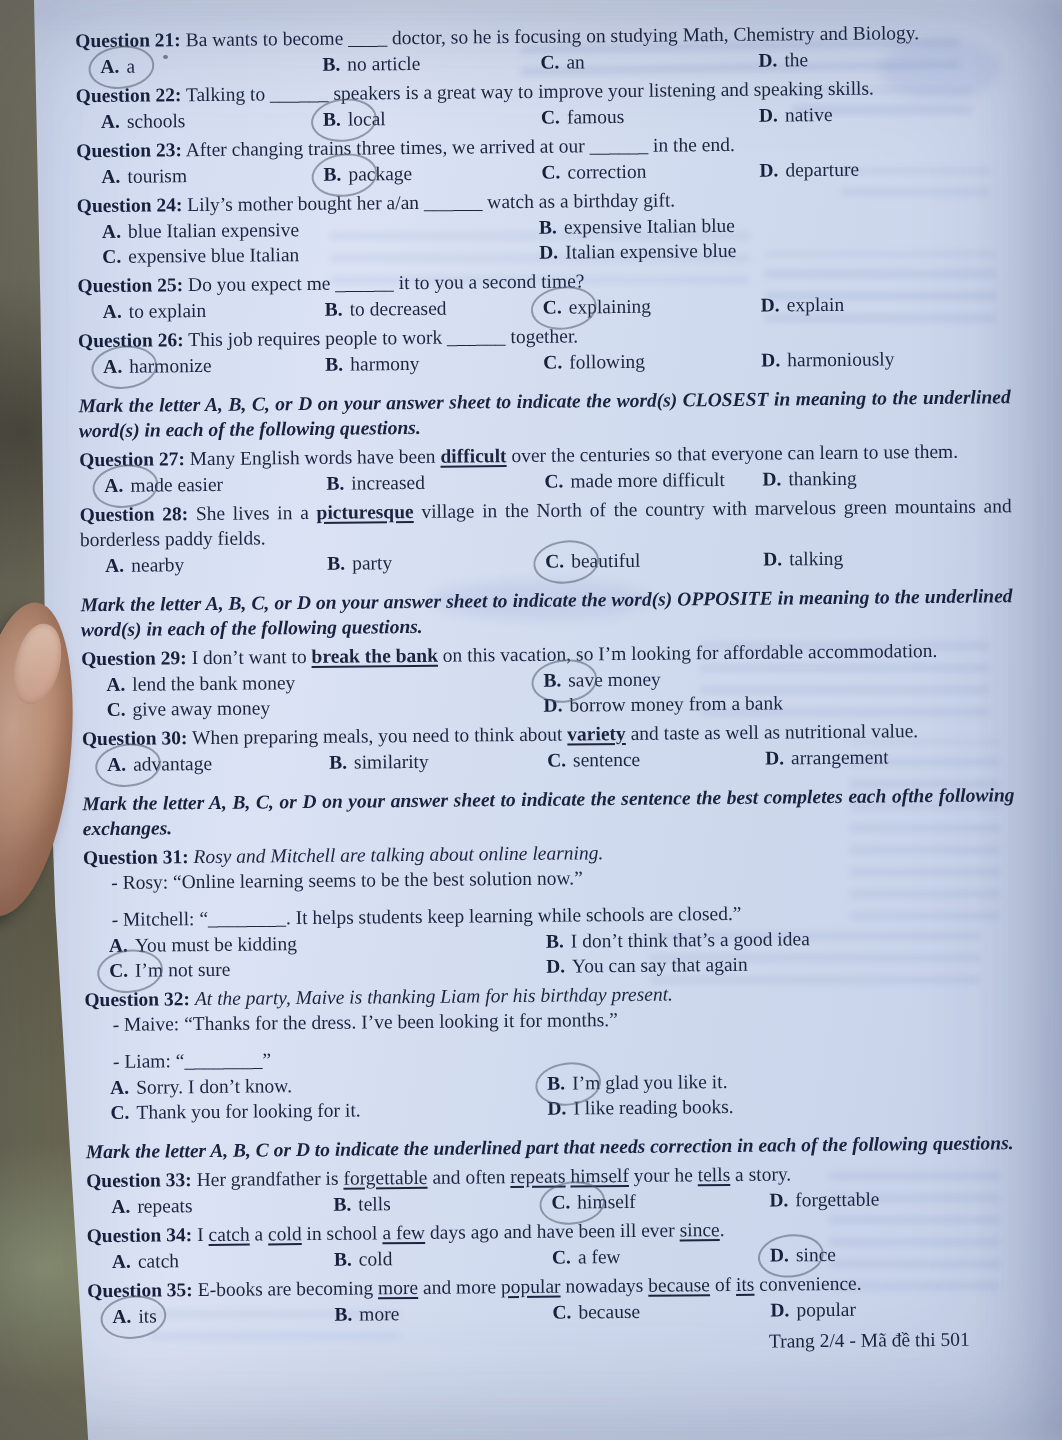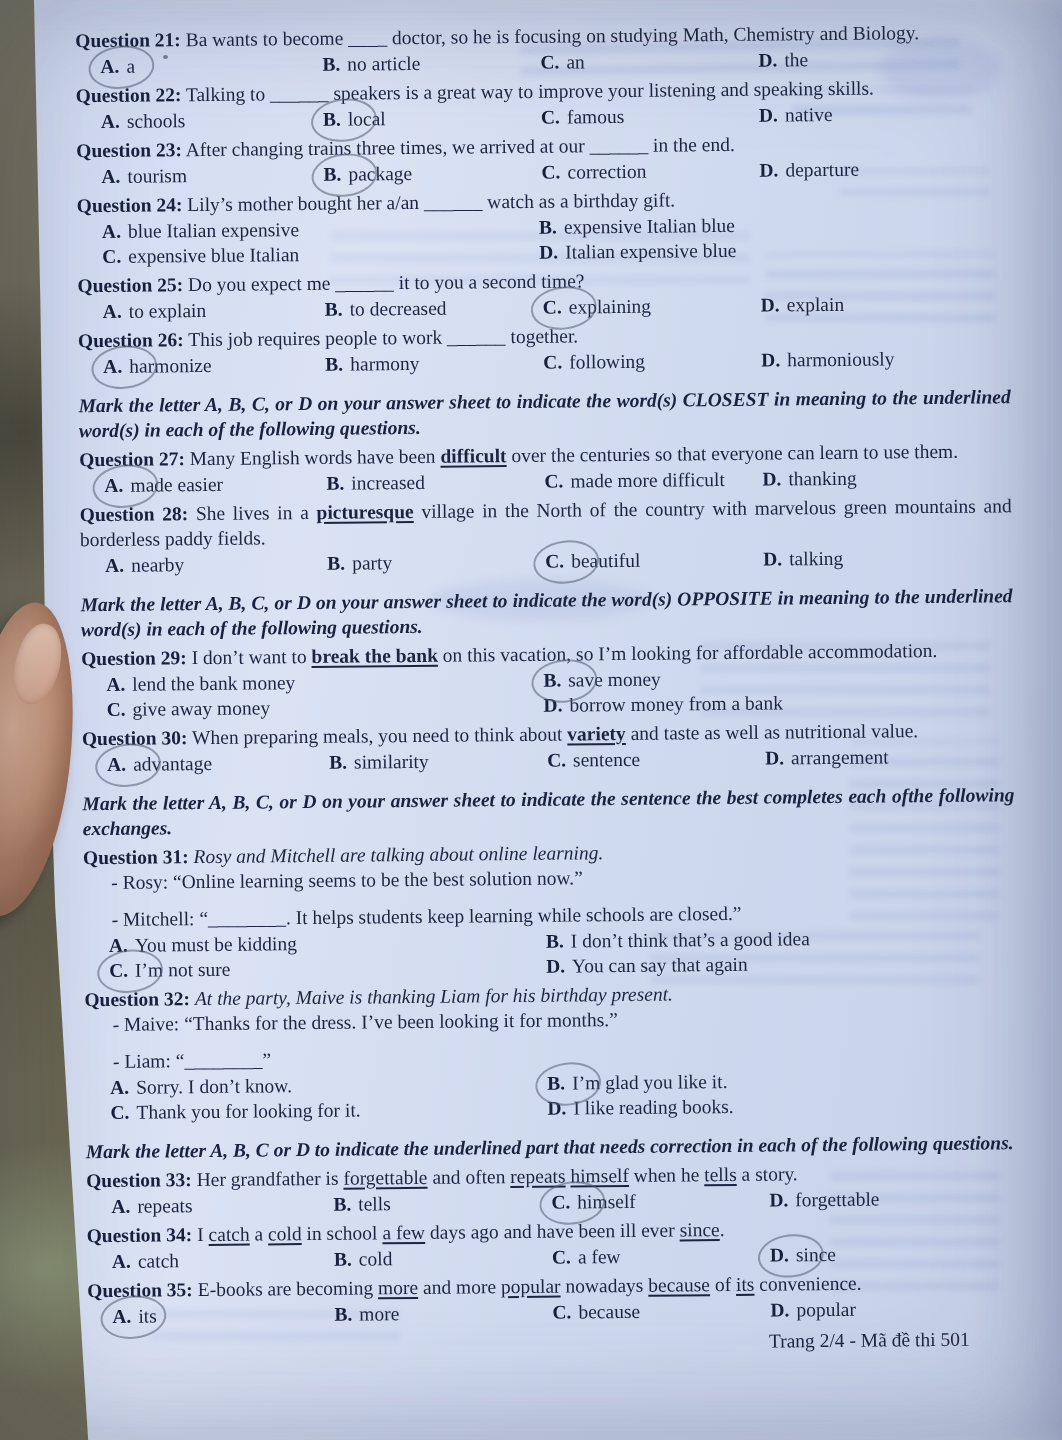--- a/index.html
+++ b/index.html
@@ -208,21 +208,21 @@
                 <span class="opt"><span class="olabel">A.</span><span class="otext">Sorry. I don’t know.</span></span>
                 <span class="opt circ"><span class="olabel">B.</span><span class="otext">I’m glad you like it.</span></span>
                 <span class="opt"><span class="olabel">C.</span><span class="otext">Thank you for looking for it.</span></span>
                 <span class="opt"><span class="olabel">D.</span><span class="otext">I like reading books.</span></span>
               </div>
             </div>
           </div>
           <div class="section">
             <div class="instr">Mark the letter A, B, C or D to indicate the underlined part that needs correction in each of the following questions.</div>
             <div class="q">
-              <div class="stem"><span class="qlabel">Question 33:</span> <span class="pt">Her grandfather is </span><span class="uw">forgettable</span><span class="pt"> and often </span><span class="uw">repeats</span><span class="pt"> </span><span class="uw">himself</span><span class="pt"> when he </span><span class="uw">tells</span><span class="pt"> a story.</span></div>
+              <div class="stem"><span class="qlabel">Question 33:</span> <span class="pt">Her grandfather is </span><span class="uw">forgettable</span><span class="pt"> and often </span><span class="uw">repeats</span><span class="pt"> </span><span class="uw">himself</span><span class="pt"> your he </span><span class="uw">tells</span><span class="pt"> a story.</span></div>
               <div class="opts four">
                 <span class="opt"><span class="olabel">A.</span><span class="otext">repeats</span></span>
                 <span class="opt"><span class="olabel">B.</span><span class="otext">tells</span></span>
                 <span class="opt circ"><span class="olabel">C.</span><span class="otext">himself</span></span>
                 <span class="opt"><span class="olabel">D.</span><span class="otext">forgettable</span></span>
               </div>
             </div>
             <div class="q">
               <div class="stem"><span class="qlabel">Question 34:</span> <span class="pt">I </span><span class="uw">catch</span><span class="pt"> a </span><span class="uw">cold</span><span class="pt"> in school </span><span class="uw">a few</span><span class="pt"> days ago and have been ill ever </span><span class="uw">since</span><span class="pt">.</span></div>
               <div class="opts four">

